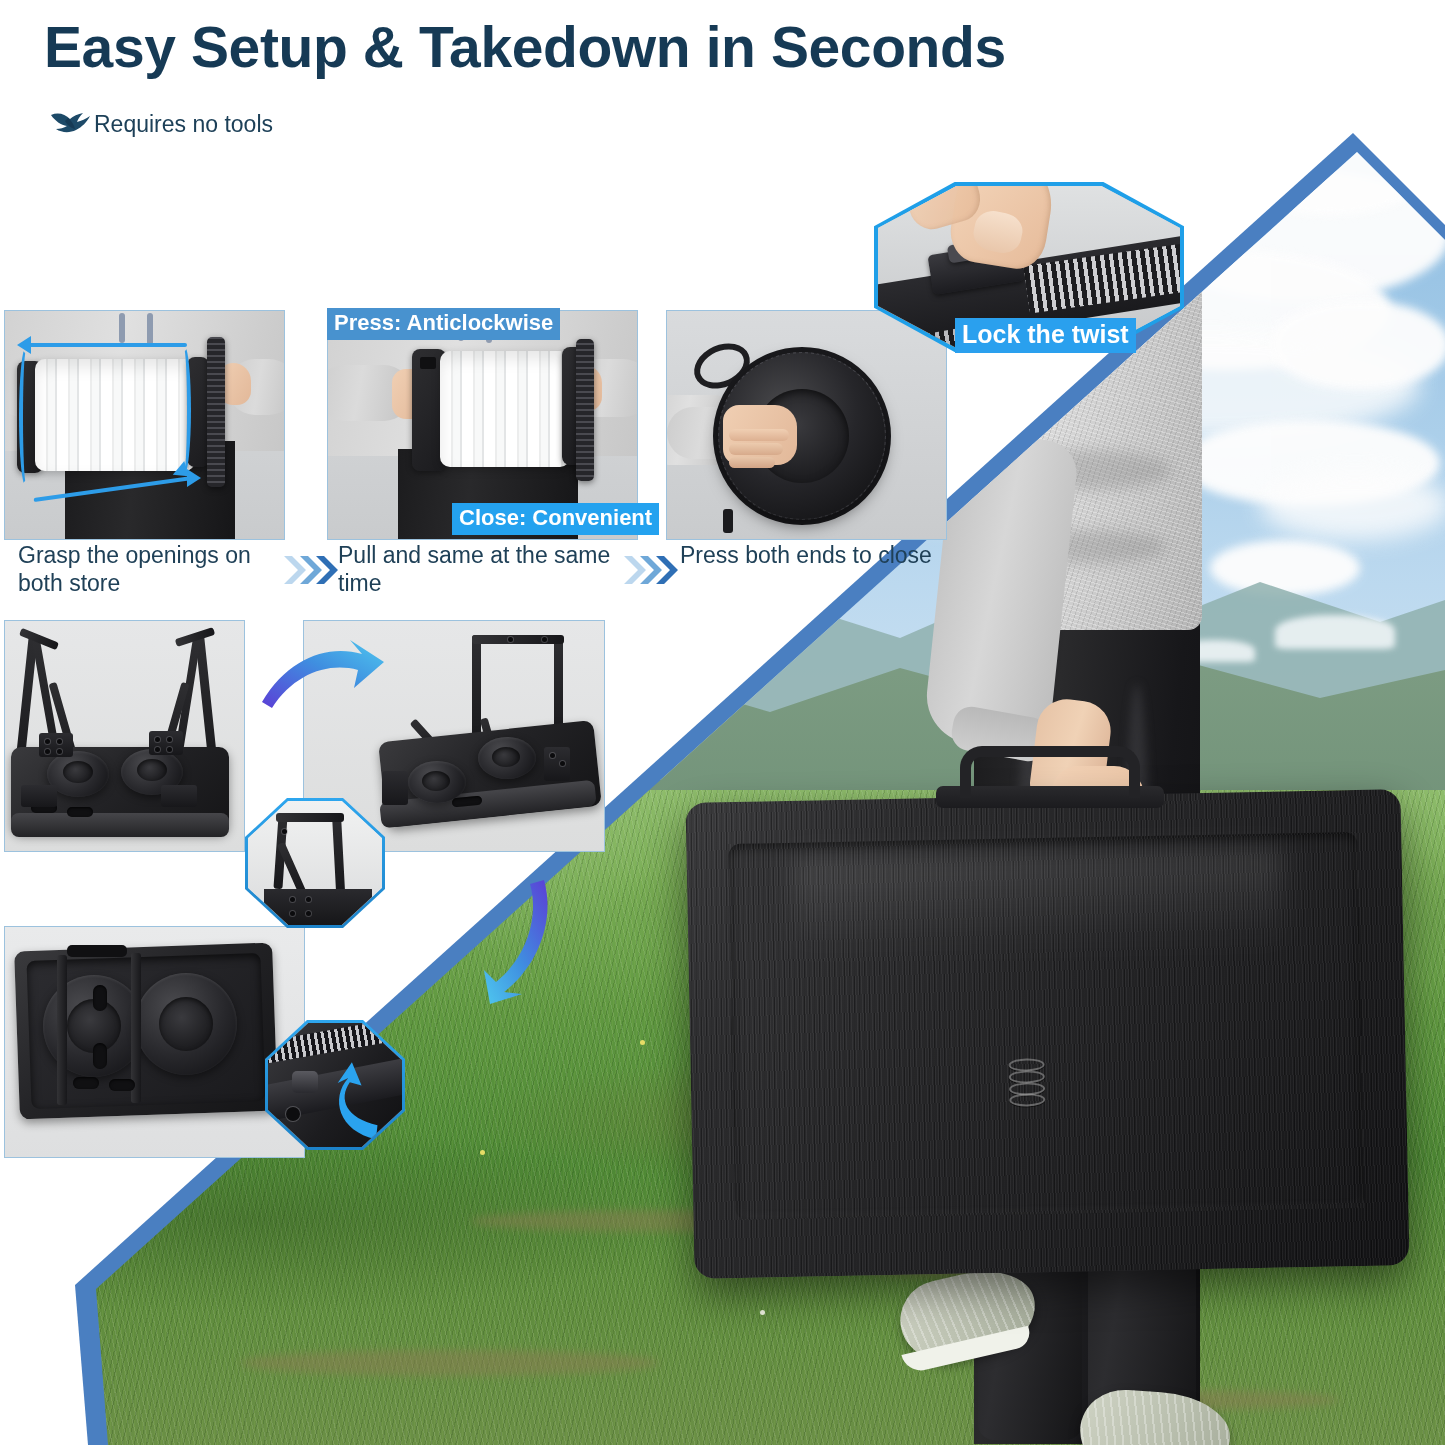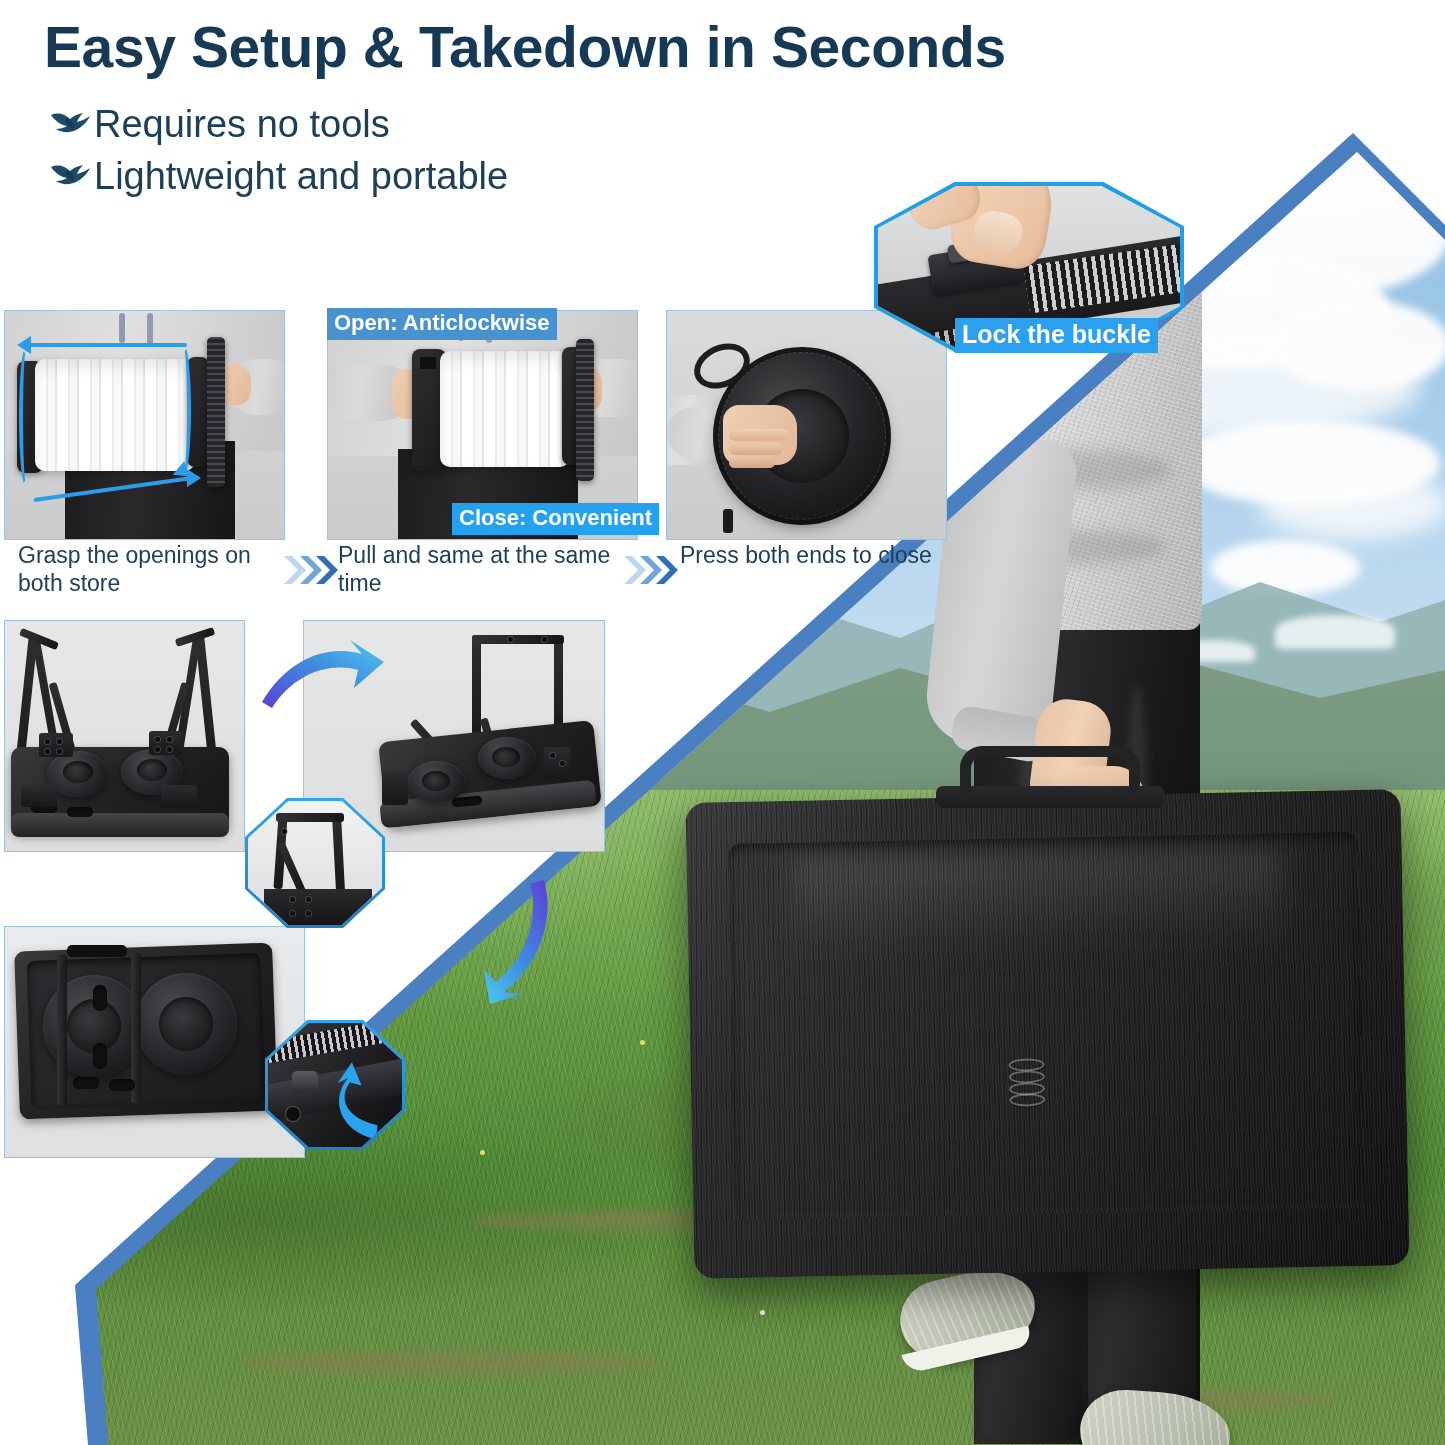--- a/index.html
+++ b/index.html
@@ -216,21 +216,21 @@
     position:absolute; left:44px; top:14px; z-index:20;
     font-size:57px; font-weight:bold; color:#163a55;
     letter-spacing:-0.4px; white-space:nowrap;
   }
   #bullets{ position:absolute; left:48px; top:98px; z-index:20; }
   .bullet{
     display:flex; align-items:center; height:52px;
   }
   .bullet .bi{ width:46px; height:34px; flex:0 0 46px; }
   .bullet .bt{
-    font-size:38px; color:#1d4058; white-space:nowrap;
+    font-size:23px; color:#1d4058; white-space:nowrap;
   }
 
   
   .panel{
     position:absolute; z-index:15;
     border:1px solid #9cc2de;
     background:#d4d6d8;
     overflow:hidden;
   }
   #panel-1{ left:4px;   top:310px; width:281px; height:230px; }
@@ -542,31 +542,20 @@
     <span class="bi">
       <svg viewBox="0 0 46 34" width="46" height="34">
         <path d="M3 8 C10 5 17 7 22 12 C25 9 30 7 35 6 C32 9 30 12 29 15
                  C33 14 38 12 42 9 C39 15 34 20 28 23 C22 26 14 26 8 22
                  C12 22 16 21 19 19 C13 18 7 14 3 8 Z" fill="#1d4a68"></path>
         <path d="M20 11 C24 14 26 18 27 22 C23 21 19 18 17 14 Z" fill="#163a55"></path>
       </svg>
     </span>
     <span class="bt">Requires no tools</span>
   </div>
-  <div class="bullet">
-    <span class="bi">
-      <svg viewBox="0 0 46 34" width="46" height="34">
-        <path d="M3 8 C10 5 17 7 22 12 C25 9 30 7 35 6 C32 9 30 12 29 15
-                 C33 14 38 12 42 9 C39 15 34 20 28 23 C22 26 14 26 8 22
-                 C12 22 16 21 19 19 C13 18 7 14 3 8 Z" fill="#1d4a68"></path>
-        <path d="M20 11 C24 14 26 18 27 22 C23 21 19 18 17 14 Z" fill="#163a55"></path>
-      </svg>
-    </span>
-    <span class="bt">Lightweight and portable</span>
-  </div>
 </div>
 
 <div class="panel" id="panel-1">
   <div class="ph">
     <div class="ph-bg"></div>
     <div class="ph-hoodie" style="left:0;top:0;width:281px;height:140px;"></div>
     <div class="ph-pants" style="left:60px;top:130px;width:170px;height:100px;"></div>
     <div class="ph-arm" style="left:-10px;top:52px;width:70px;height:54px;"></div>
     <div class="ph-arm" style="left:222px;top:48px;width:70px;height:56px;"></div>
     <div class="ph-hand" style="left:40px;top:56px;width:34px;height:44px;"></div>
@@ -620,38 +609,38 @@
     <div class="round-case" style="left:52px;top:42px;width:166px;height:166px;"></div>
     <div class="round-case-in" style="left:88px;top:78px;width:94px;height:94px;"></div>
     <div class="ph-hand" style="left:56px;top:94px;width:74px;height:60px;border-radius:16px 22px 20px 16px;"></div>
     <div style="position:absolute;left:62px;top:118px;width:60px;height:12px;background:linear-gradient(#f0cfb3,#ddb091);border-radius:6px;"></div>
     <div style="position:absolute;left:62px;top:132px;width:54px;height:12px;background:linear-gradient(#eccbae,#d7aa8b);border-radius:6px;"></div>
     <div style="position:absolute;left:62px;top:146px;width:46px;height:11px;background:linear-gradient(#e8c6a9,#d2a486);border-radius:6px;"></div>
     <div style="position:absolute;left:56px;top:198px;width:10px;height:24px;background:#1b1b1e;border-radius:3px;"></div>
   </div>
 </div>
 
-<div class="tag" id="tag-open">Open: Anticlockwise</div>
+<div class="tag" id="tag-open">Press: Anticlockwise</div>
 <div class="tag" id="tag-close">Close: Convenient</div>
 
 <div id="callout-lock">
   <div class="octa-border"></div>
   <div class="octa-inner">
     <div style="position:absolute;inset:0;background:linear-gradient(#dfe1e2,#c6c8ca);"></div>
     <div class="buckle-strap" style="left:0;top:74px;width:310px;height:66px;transform:rotate(-9deg);"></div>
     <div class="buckle-webbing" style="left:148px;top:68px;width:170px;height:48px;"></div>
     <div class="buckle-clip" style="left:52px;top:62px;width:92px;height:40px;transform:rotate(-9deg);"></div>
     <div class="buckle-clip" style="left:70px;top:56px;width:46px;height:18px;transform:rotate(-9deg);background:#4a4a50;"></div>
     <div class="thumb" style="left:76px;top:-28px;width:96px;height:108px;transform:rotate(9deg);"></div>
     <div class="nail" style="left:96px;top:26px;width:48px;height:40px;transform:rotate(12deg);"></div>
     <div class="thumb" style="left:26px;top:-40px;width:72px;height:80px;transform:rotate(-16deg);opacity:.95;"></div>
     <div style="position:absolute;left:0;top:146px;width:120px;height:26px;background:repeating-linear-gradient(90deg,#1b1b1e 0 5px,#b9b9bd 5px 9px);transform:rotate(-10deg);"></div>
   </div>
 </div>
-<div class="tag" id="tag-lock">Lock the buckle</div>
+<div class="tag" id="tag-lock">Lock the twist</div>
 
 <div class="caption" id="cap-1">Grasp the openings on both store</div>
 <div class="caption" id="cap-2">Pull and same at the same time</div>
 <div class="caption" id="cap-3">Press both ends to close</div>
 
 <div class="chev" id="chev-1">
   <svg viewBox="0 0 60 34" width="60" height="34">
     <path d="M2 3 L16 17 L2 31 L10 31 L24 17 L10 3 Z" fill="#bcd7ee"></path>
     <path d="M18 3 L32 17 L18 31 L26 31 L40 17 L26 3 Z" fill="#6fa8d8"></path>
     <path d="M34 3 L48 17 L34 31 L42 31 L56 17 L42 3 Z" fill="#2f6fb5"></path>

